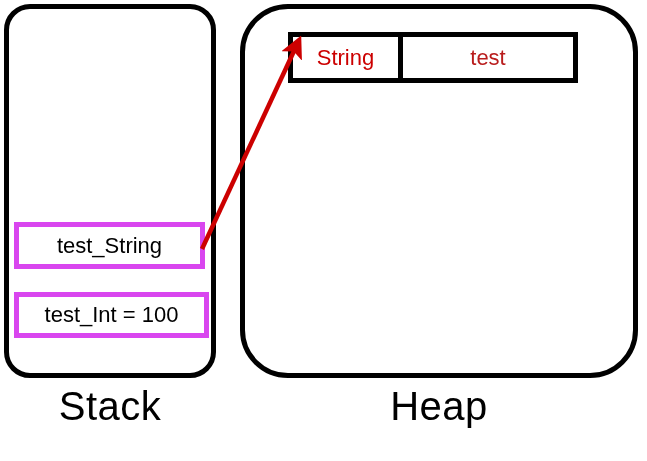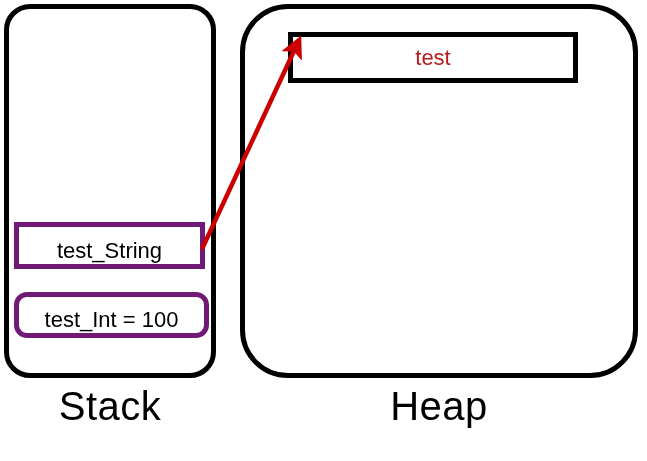--- a/index.html
+++ b/index.html
@@ -61,42 +61,41 @@
     left: 240px;
     top: 386px;
     width: 398px;
   }
 
   
   .stack-slot {
     position: absolute;
     box-sizing: border-box;
     background: #ffffff;
-    border: 5px solid #701a75;
+    border: 5px solid #d946ef;
     display: flex;
-    align-items: flex-end;
+    align-items: center;
     justify-content: center;
   }
   .stack-slot .slot-text {
     font-size: 22px;
     color: #000000;
     white-space: nowrap;
   }
   #stack-slot-0 {
     left: 14px;
     top: 222px;
     width: 191px;
     height: 47px;
   }
   #stack-slot-1 {
     left: 14px;
     top: 292px;
     width: 195px;
     height: 46px;
-    border-radius: 13px;
   }
 
   
   #heap-object {
     position: absolute;
     left: 288px;
     top: 32px;
     width: 290px;
     height: 51px;
     box-sizing: border-box;
@@ -142,20 +141,21 @@
   <div class="region" id="heap-region"></div>
 
   <div class="stack-slot" id="stack-slot-0">
     <span class="slot-text">test_String</span>
   </div>
   <div class="stack-slot" id="stack-slot-1">
     <span class="slot-text">test_Int  =  100</span>
   </div>
 
   <div id="heap-object">
+    <div class="cell cell-type">String</div>
     <div class="cell cell-value">test</div>
   </div>
 
   <svg id="reference-arrow" viewBox="0 0 647 461">
     <defs>
       <marker id="arrowhead" markerWidth="5" markerHeight="5" refX="1.2" refY="2.5" orient="auto" markerUnits="strokeWidth">
         <path d="M0,0 L5,2.5 L0,5 L1.1,2.5 Z" fill="#cc0000"></path>
       </marker>
     </defs>
     <line x1="202" y1="249" x2="294" y2="51" stroke="#cc0000" stroke-width="4.5" marker-end="url(#arrowhead)"></line>

